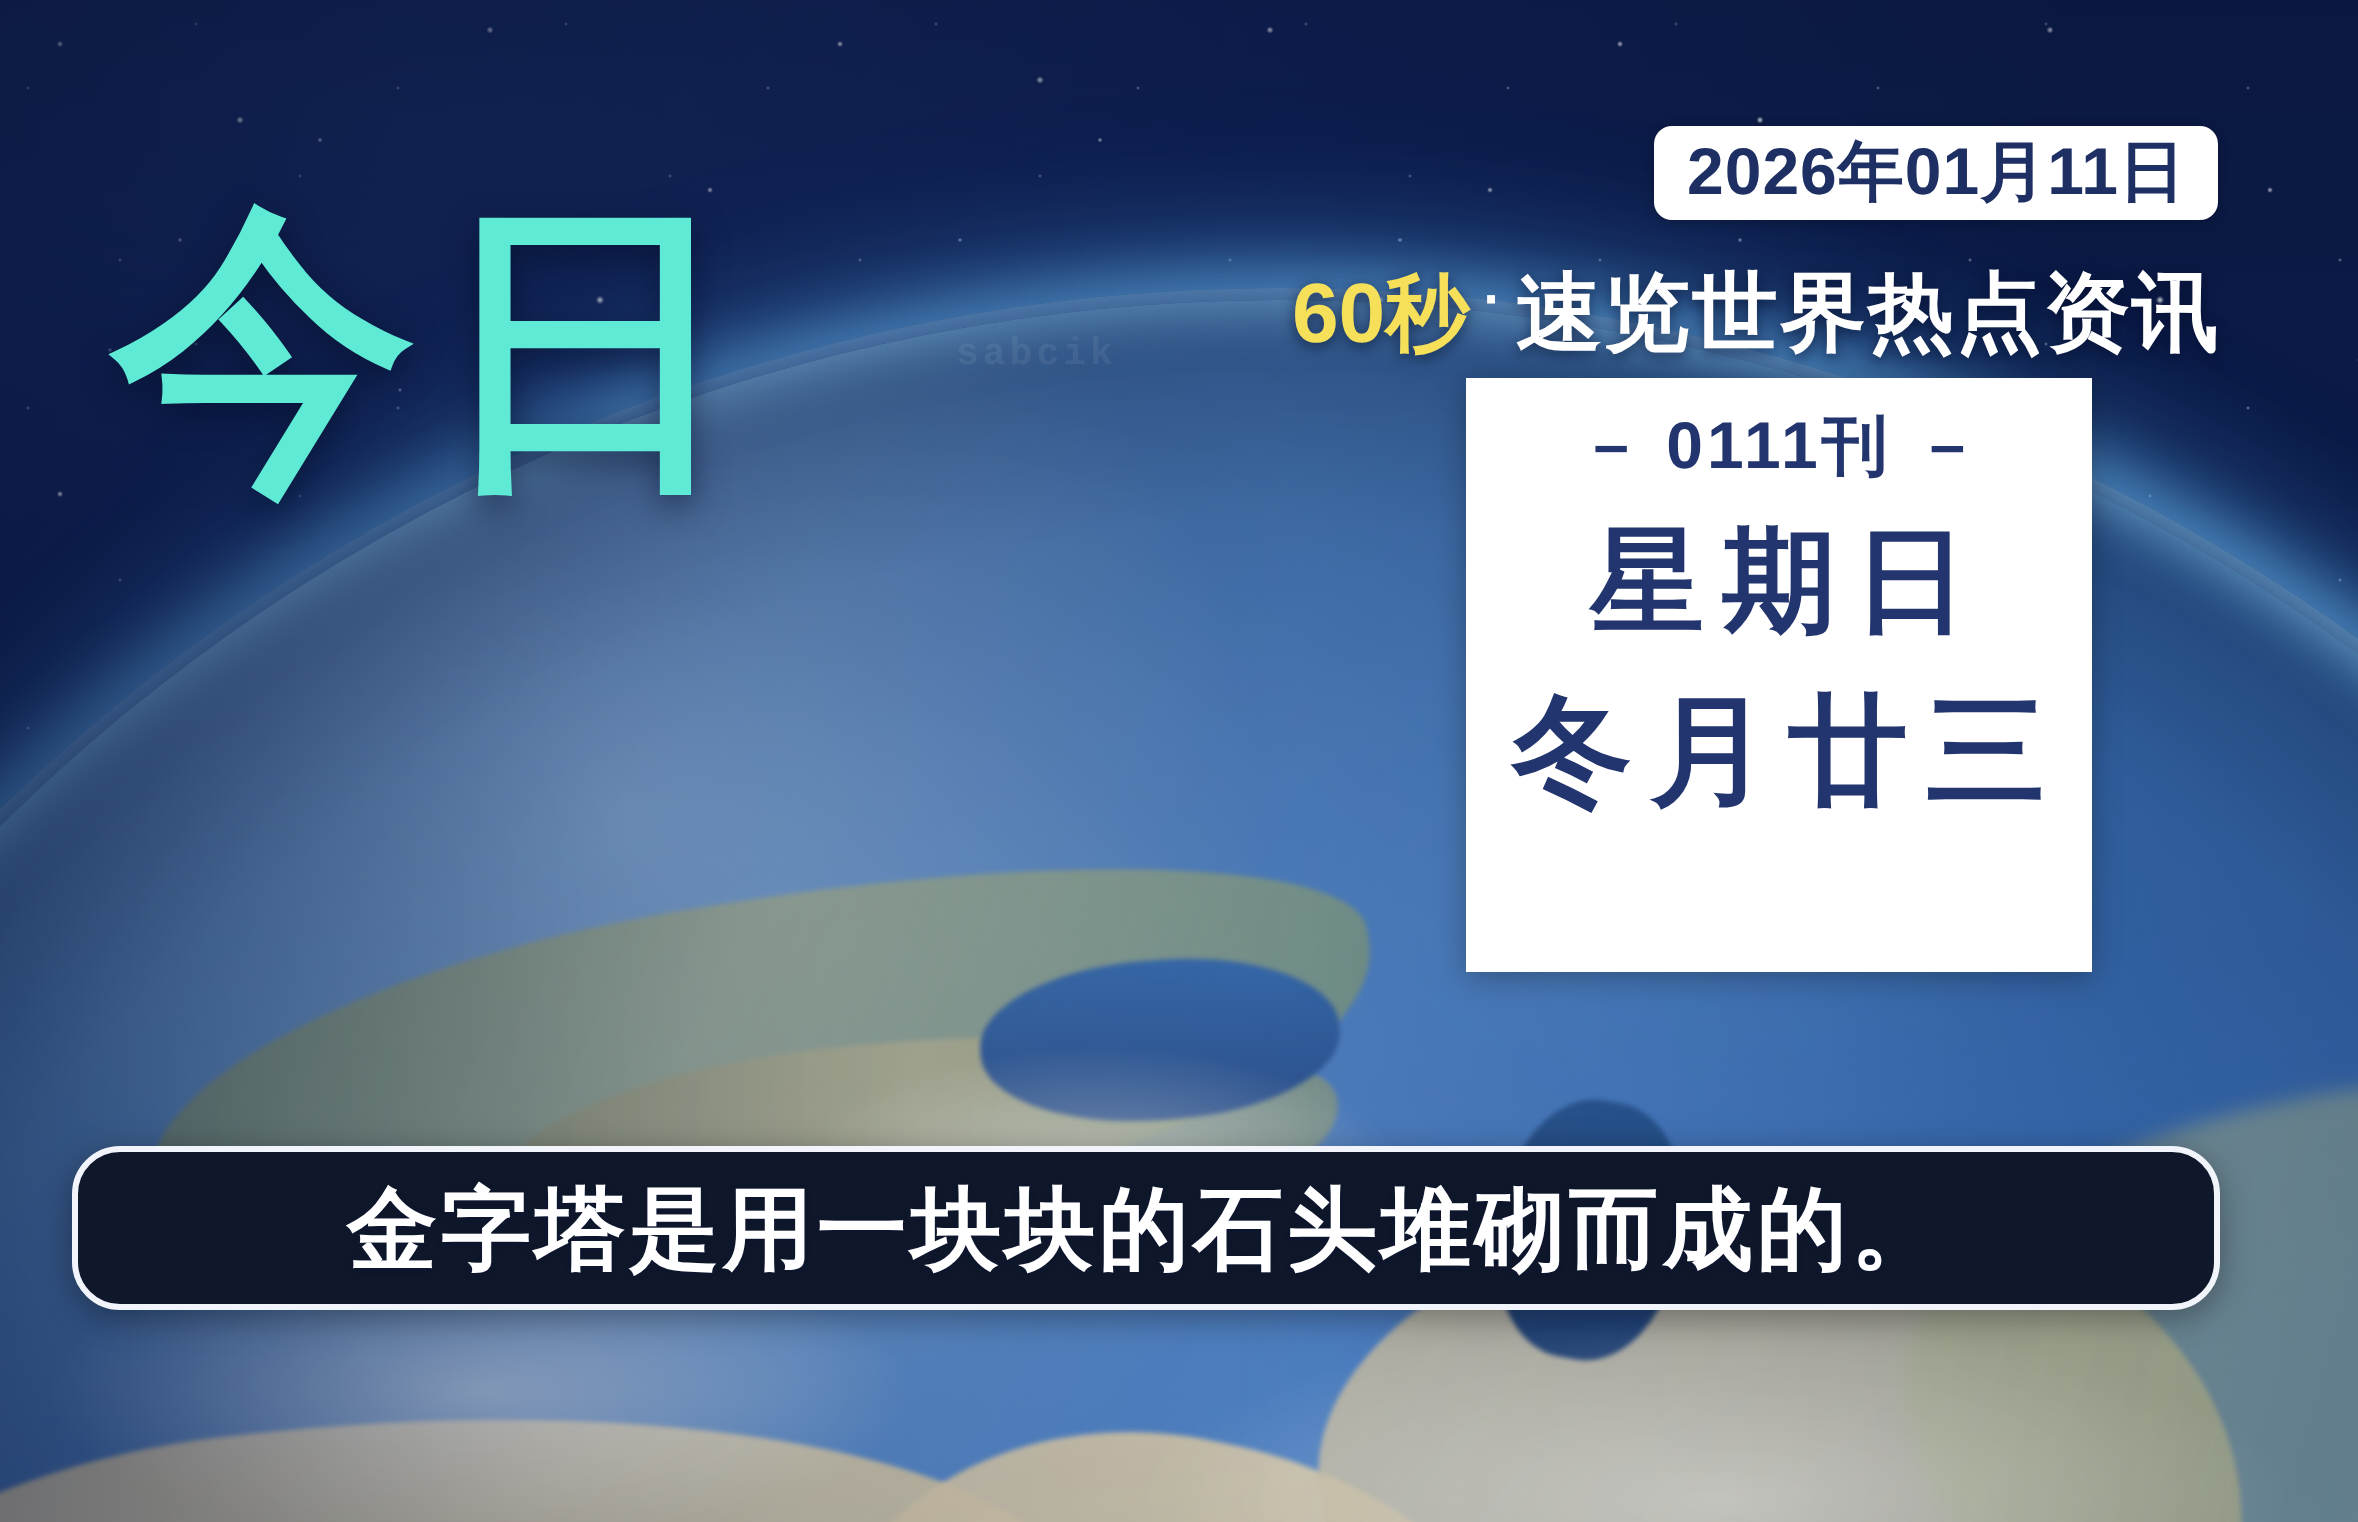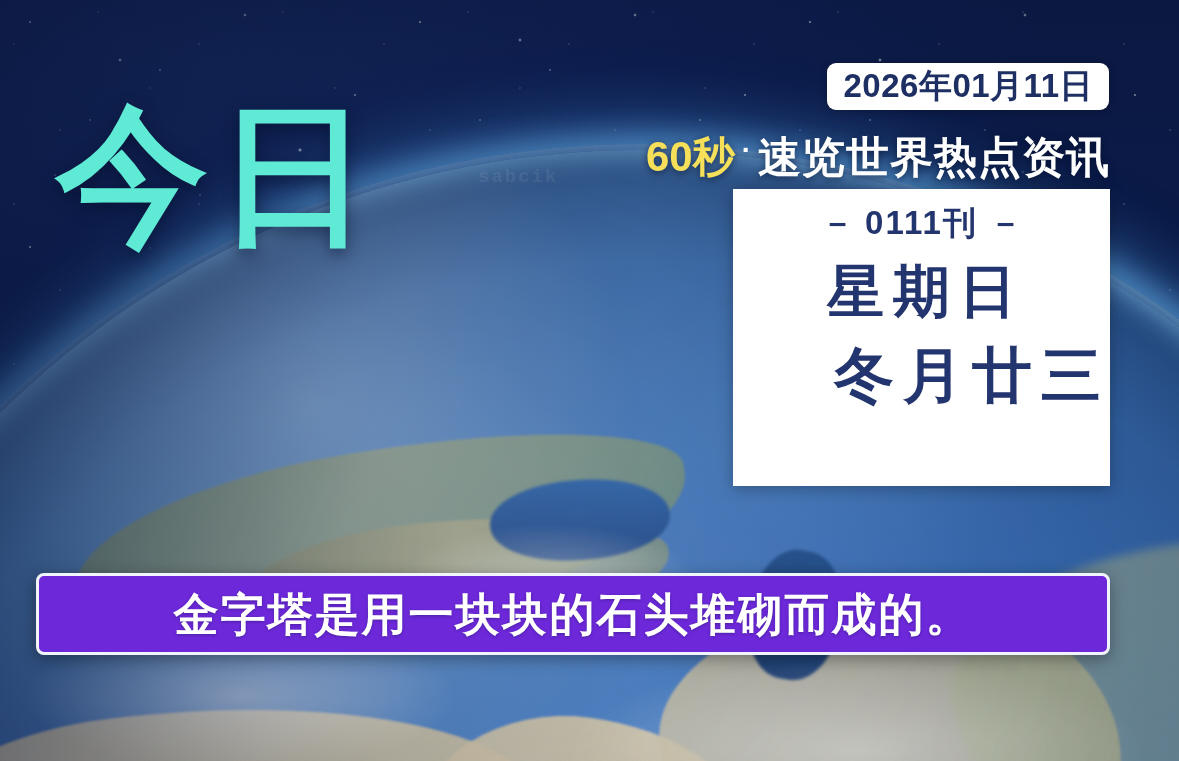--- a/index.html
+++ b/index.html
@@ -260,21 +260,21 @@
     color: #ffffff;
     font-size: 43px;
     font-weight: bold;
     letter-spacing: 1px;
     text-shadow: 0 2px 7px rgba(4,12,40,.6);
     line-height: 1;
   }
 
   .info-card {
     background: #ffffff;
-    width: 377px;
+    width: 313px;
     height: 297px;
     box-sizing: border-box;
     padding: 16px 0 4px;
     text-align: center;
     color: #23356e;
     box-shadow: 0 3px 14px rgba(0,0,0,.28);
   }
   .issue-row {
     font-size: 33px;
     font-weight: bold;
@@ -296,34 +296,33 @@
   }
   .lunar {
     font-size: 60px;
     font-weight: bold;
     letter-spacing: 9px;
     color: #23356e;
     margin-top: 26px;
     line-height: 1;
     white-space: nowrap;
     text-indent: 9px;
-    text-align: right;
   }
 
   
   .quote-banner {
     position: absolute;
     left: 36px;
     top: 573px;
     width: 1074px;
     height: 82px;
     box-sizing: border-box;
-    background: #6d28d9;
+    background: #0f172a;
     border: 3px solid #f2f4fb;
-    border-radius: 8px;
+    border-radius: 24px;
     display: flex;
     align-items: center;
     justify-content: center;
     box-shadow: 0 4px 16px rgba(0,0,0,.35);
   }
   .quote-text {
     color: #ffffff;
     font-size: 45px;
     font-weight: bold;
     letter-spacing: 2px;

